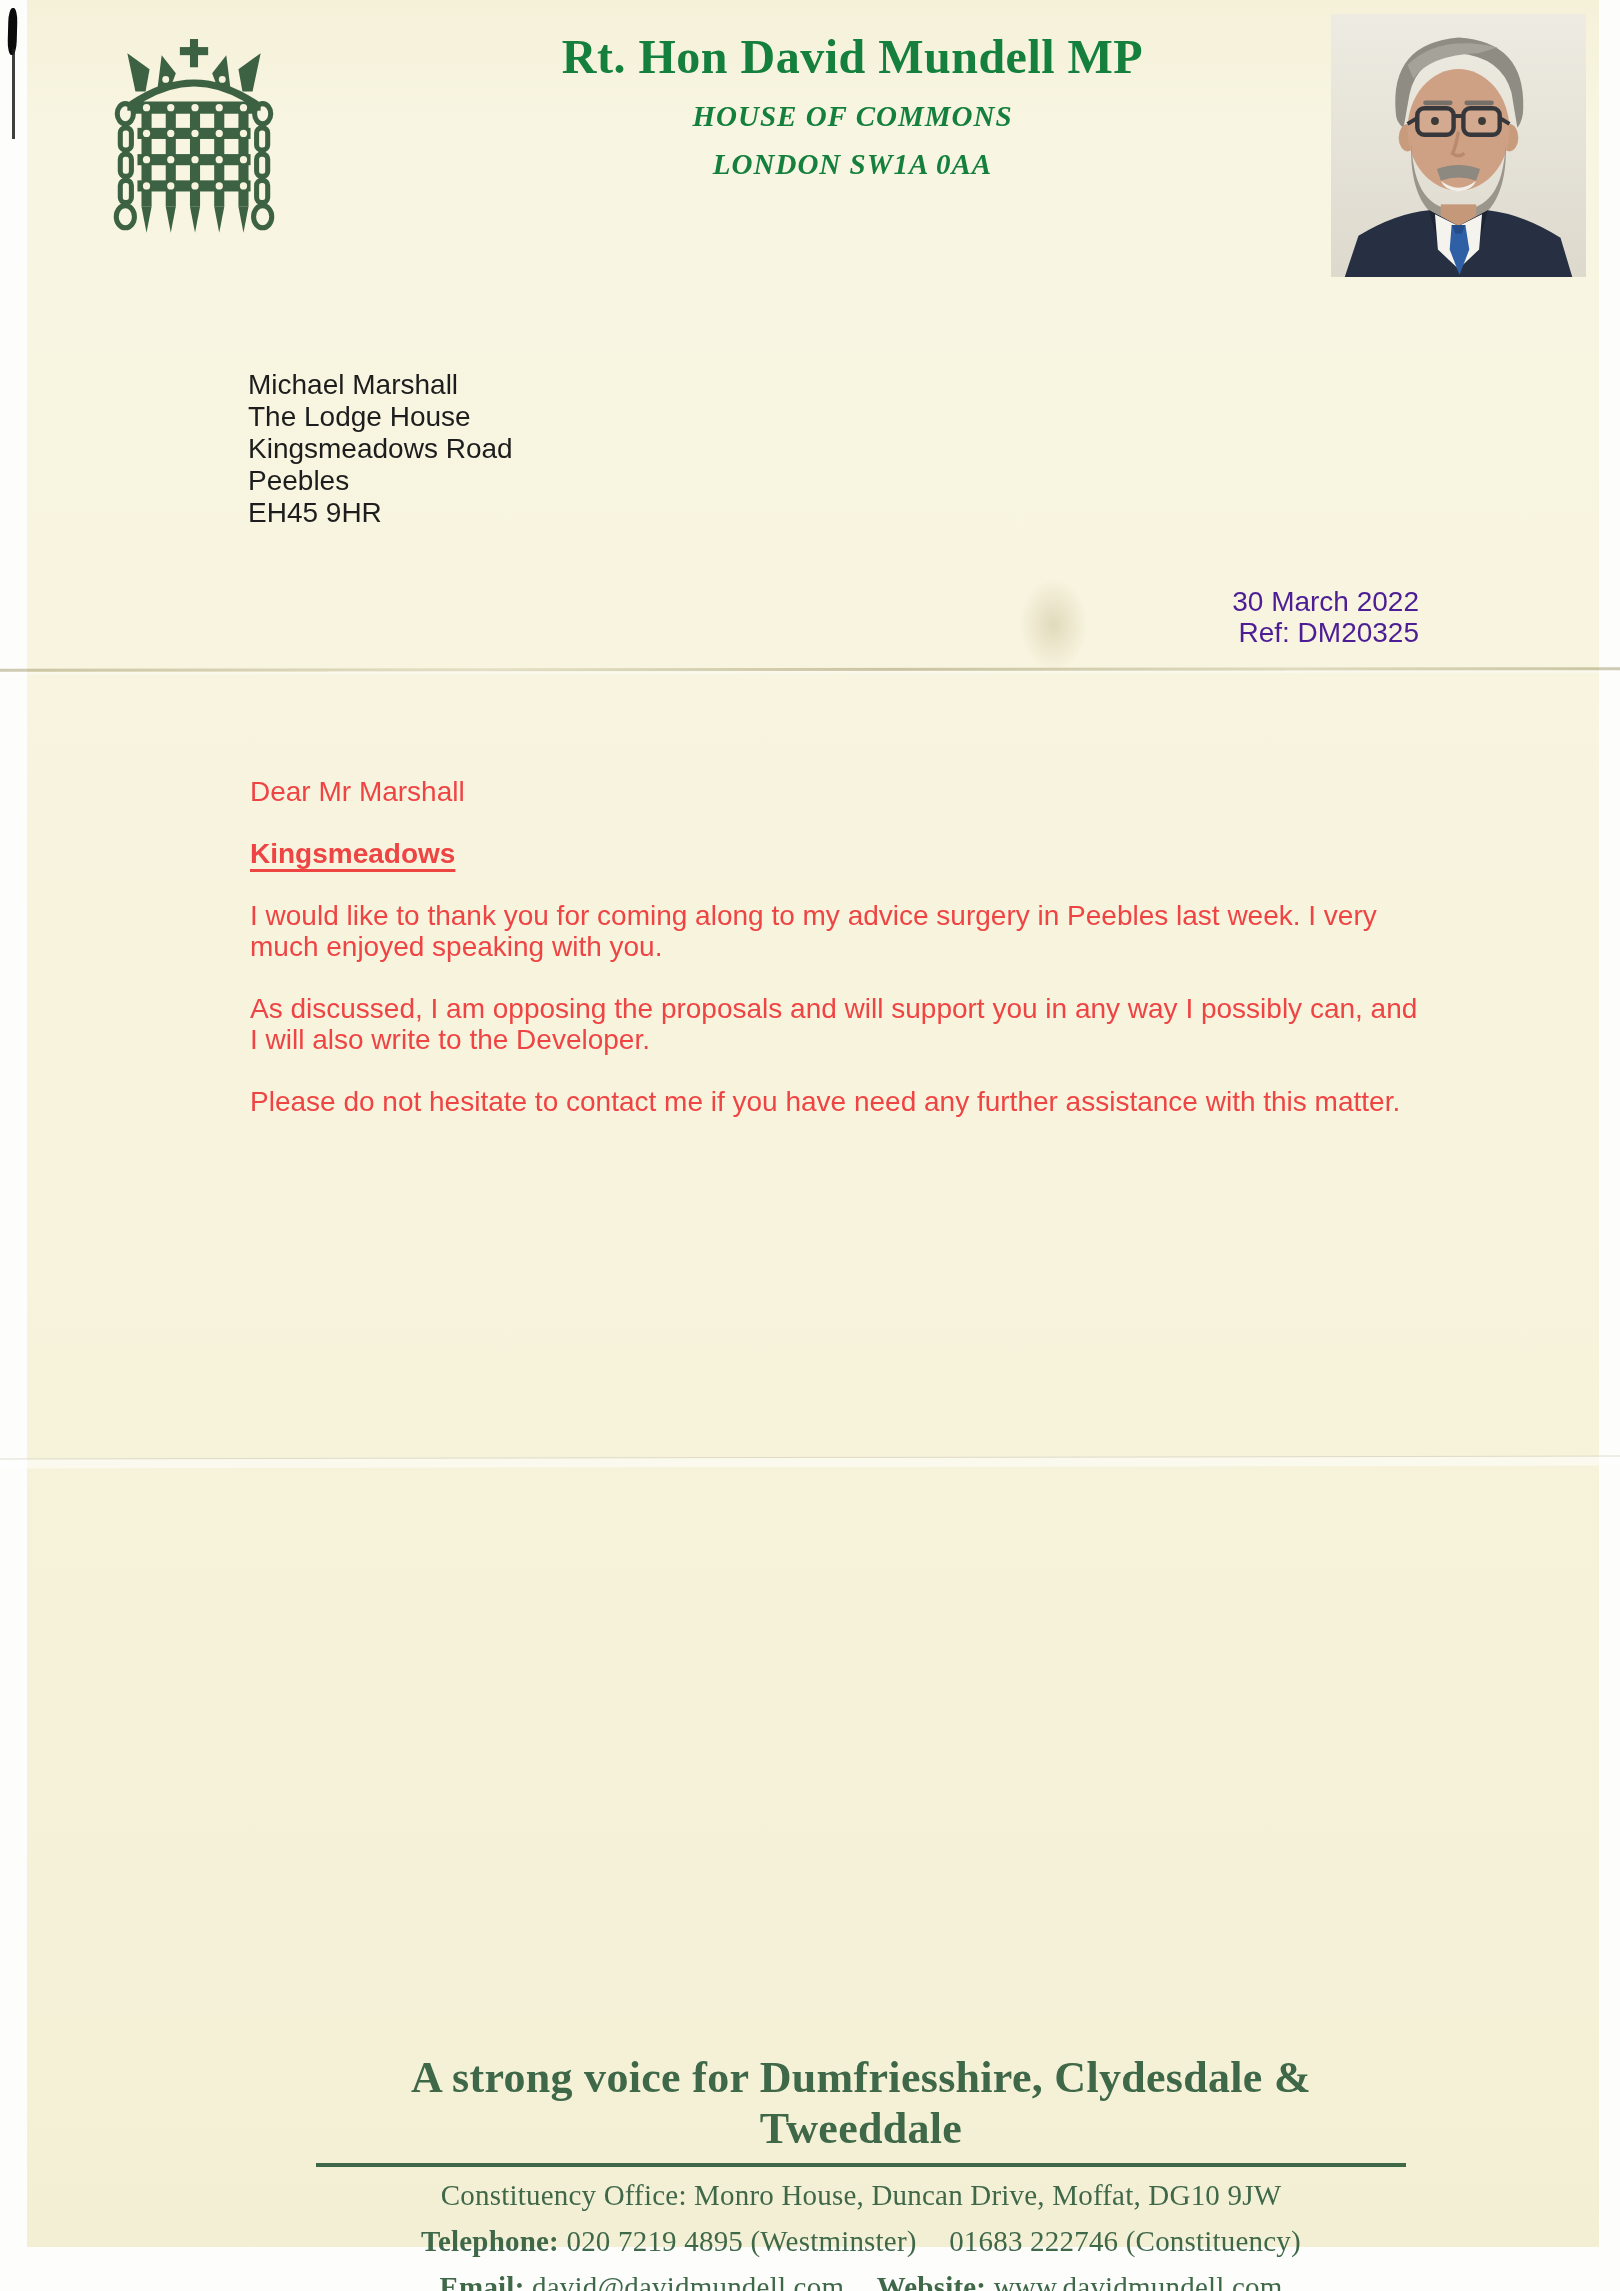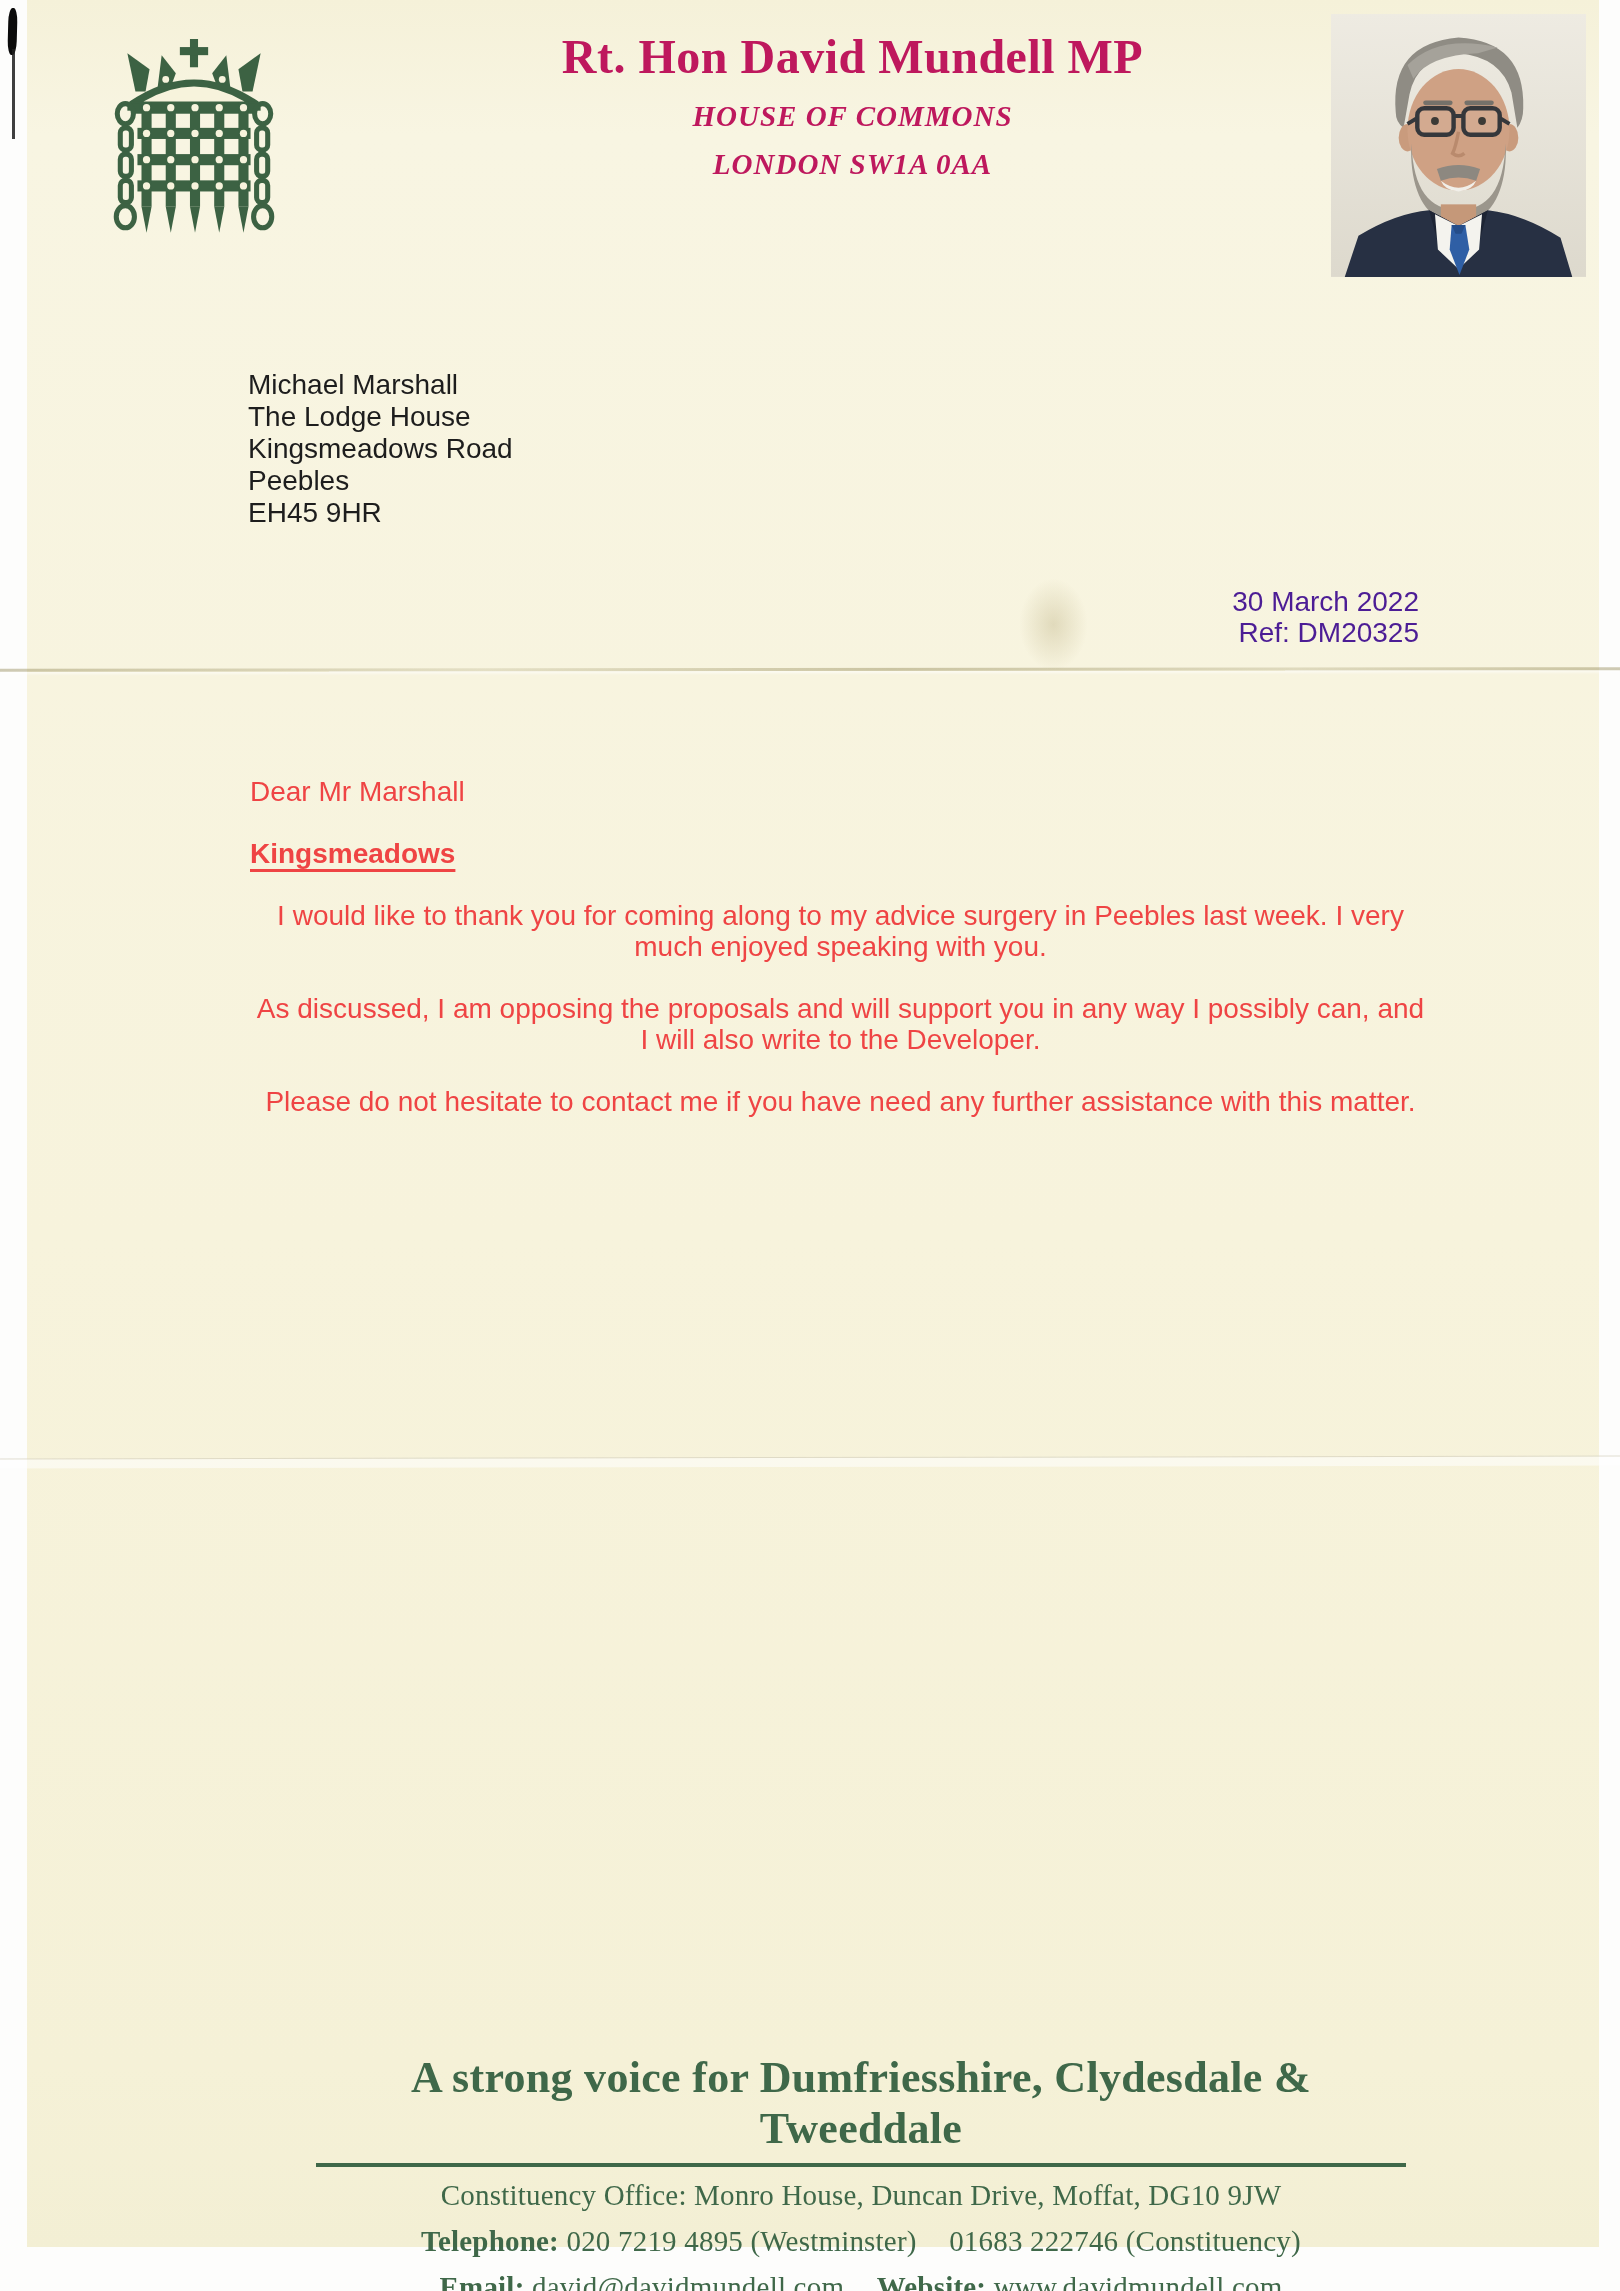--- a/index.html
+++ b/index.html
@@ -19,34 +19,34 @@
     background:linear-gradient(90deg,rgba(148,138,88,.45),rgba(148,138,88,.2) 30%,rgba(148,138,88,.45) 55%,rgba(148,138,88,.25) 80%,rgba(148,138,88,.45));
     box-shadow:0 2px 2.9px rgba(255,255,255,.7);transform:rotate(-.06deg);}
   .crease-2{position:absolute;left:0;top:1457px;width:100%;height:8.8px;
     background:rgba(255,255,255,.55);border-top:1px solid rgba(150,140,95,.28);transform:rotate(-.1deg);}
   .stain{position:absolute;left:1019px;top:578px;width:69px;height:93px;
     background:radial-gradient(ellipse at center,rgba(165,150,95,.28),rgba(165,150,95,0) 70%);}
 
   
   .crest{position:absolute;left:113px;top:39px;width:162px;height:208px;}
   .head-block{position:absolute;left:333px;top:29px;width:1039px;text-align:center;
-    font-family:"Liberation Serif", serif;color:#be185d;}
+    font-family:"Liberation Serif", serif;color:#15803d;}
   .head-name{font-size:48px;font-weight:700;letter-spacing:0.5px;}
   .head-line{font-size:29px;font-weight:700;letter-spacing:1px;margin-top:15.7px;font-style:italic;}
   .photo{position:absolute;left:1331px;top:13.7px;width:255px;height:263px;}
 
   
   .recipient{position:absolute;left:248px;top:369px;font-size:28px;line-height:32px;color:#1d1d1d;}
   .meta{position:absolute;right:201px;top:586px;text-align:right;font-size:28px;line-height:31px;color:#4c1d95;}
 
   
   .letter-body{position:absolute;left:250px;top:776px;width:1181px;font-size:28px;line-height:31px;color:#ef4444;}
   .salutation{margin:0;}
   .subject{margin:31px 0 0 0;font-weight:700;text-decoration:underline;text-decoration-thickness:2.9px;text-underline-offset:5.9px;}
-  .letter-body p.para{margin:31px 0 0 0;text-align:center;}
+  .letter-body p.para{margin:31px 0 0 0;}
 
   .closing-block{position:absolute;left:250px;top:1215px;width:1181px;text-align:center;color:#1e1e1e;}
   .closing-text{font-size:28px;}
   .signature{display:block;margin:2px auto 0;width:323px;height:137px;}
   .signer-name{font-size:32px;font-weight:700;letter-spacing:0.5px;color:#161616;margin-top:2px;}
 
   
   .footer{position:absolute;left:316px;top:2052px;width:1090px;text-align:center;
     font-family:"Liberation Serif", serif;color:#3f6849;}
   .tagline{font-size:44px;font-weight:700;letter-spacing:0.3px;}

